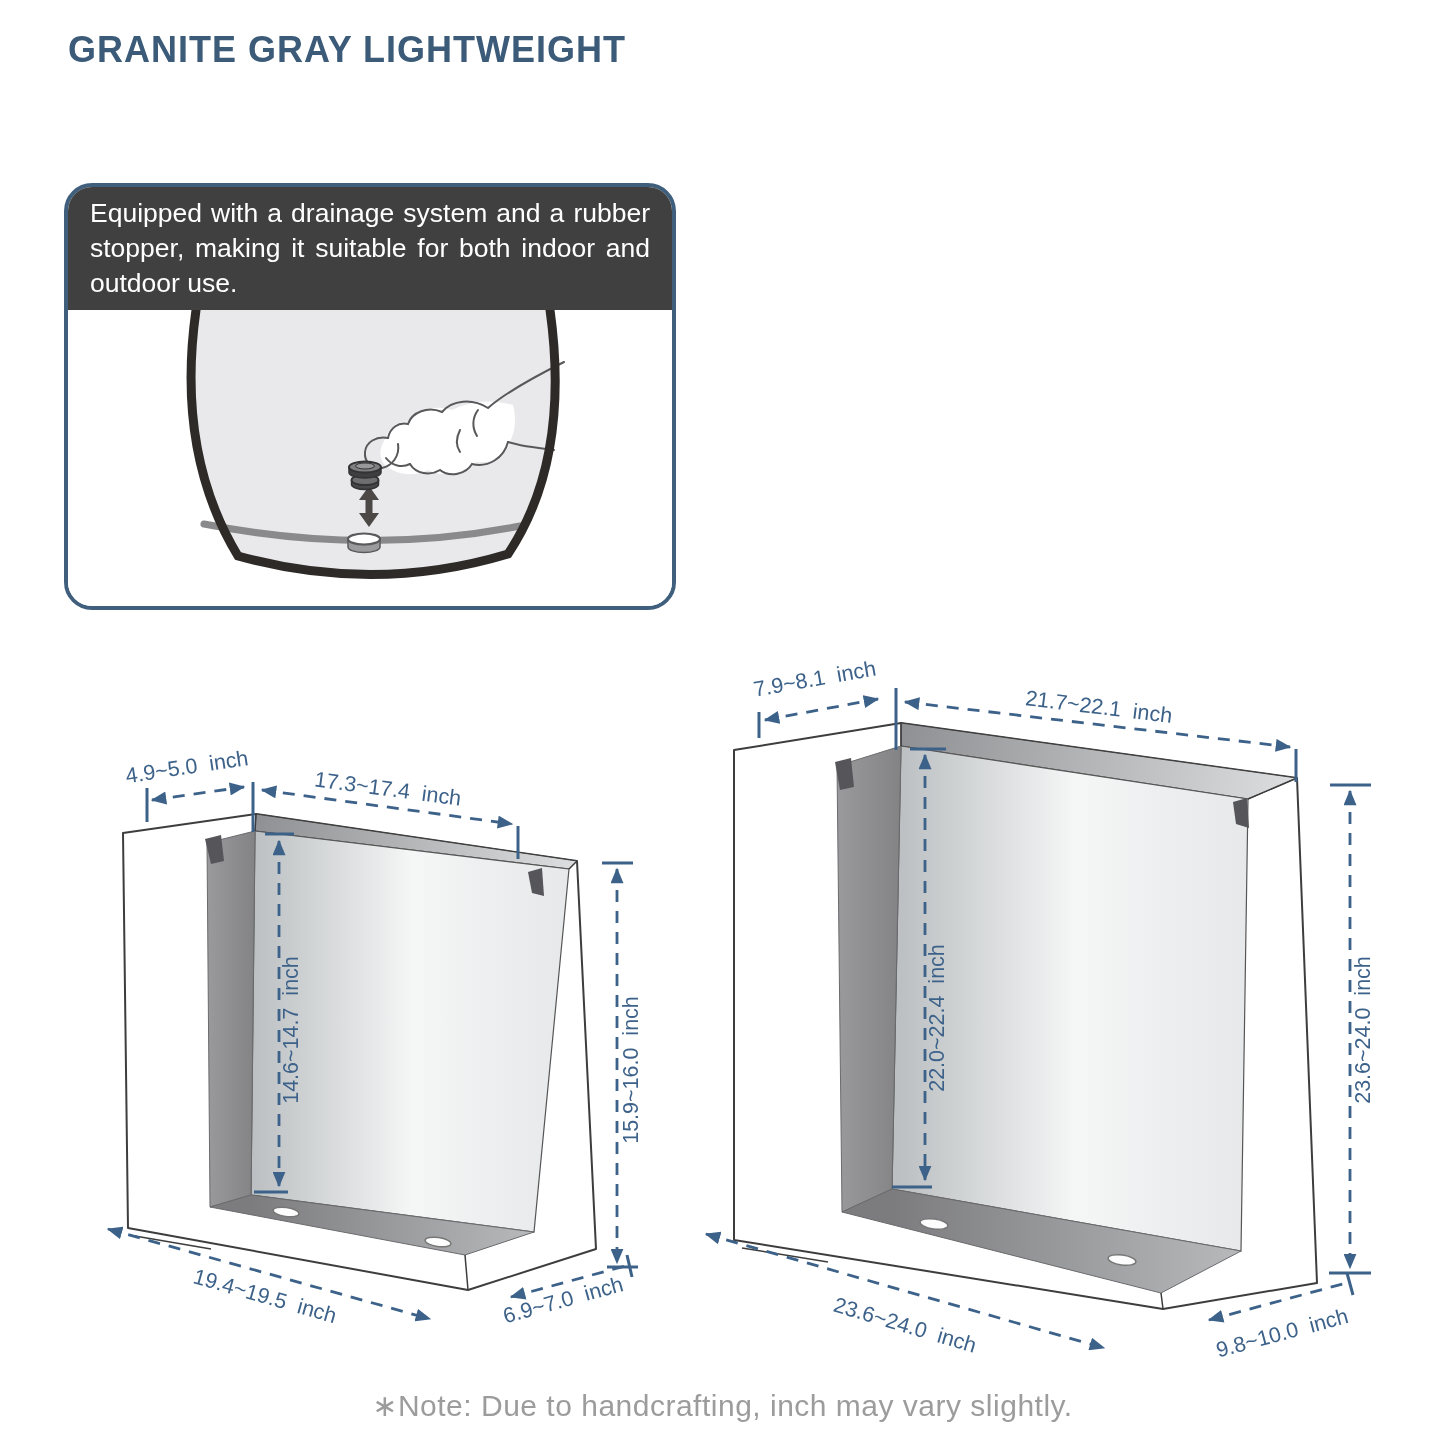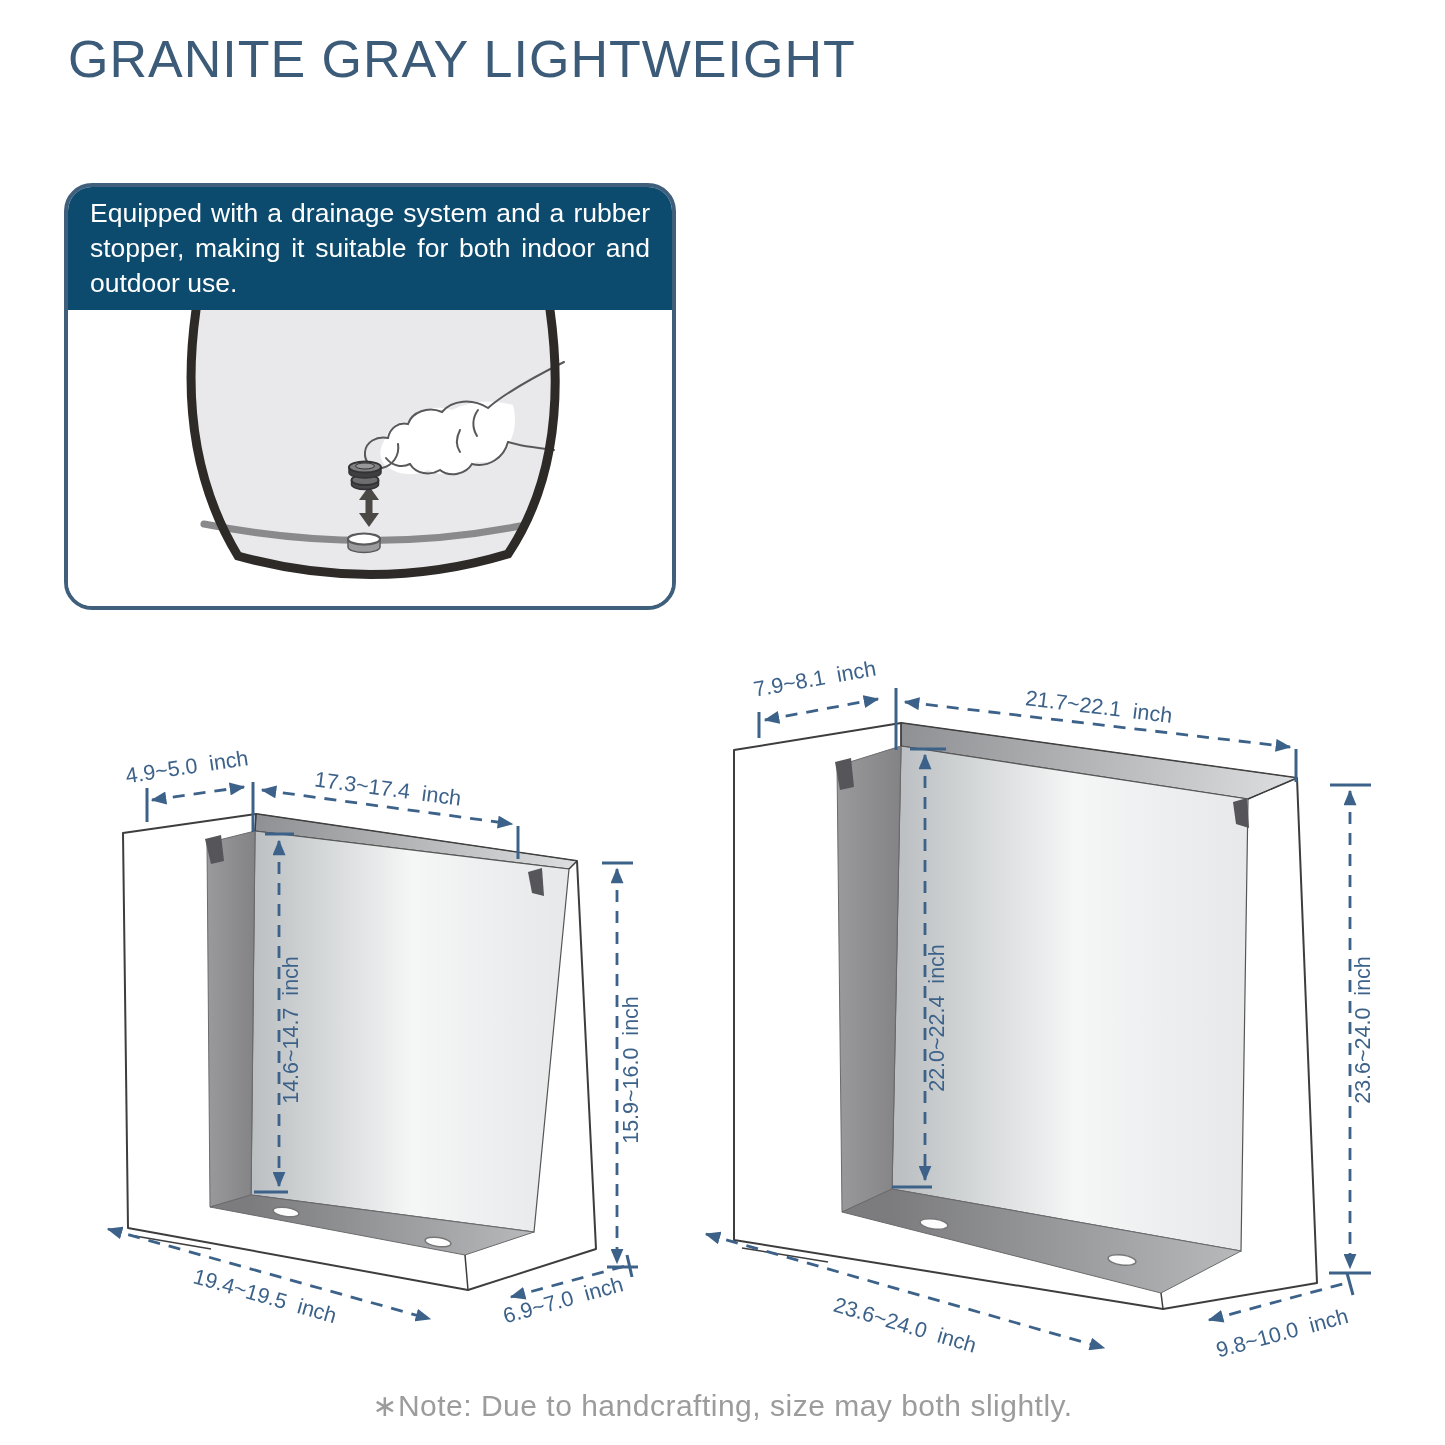--- a/index.html
+++ b/index.html
@@ -1,25 +1,25 @@
 <!DOCTYPE html>
 <html><head>
 <meta charset="utf-8">
 <style>
   html,body{margin:0;padding:0;background:#fff;}
   .canvas{position:relative;width:1445px;height:1445px;background:#ffffff;
           font-family:"Liberation Sans", sans-serif;overflow:hidden;}
   
-  .title{position:absolute;left:68px;top:28px;color:#3b5b79;font-weight:normal;
-         font-size:52px;line-height:1.22;letter-spacing:1px;}
+  .title{position:absolute;left:68px;top:28px;color:#3b5b79;font-weight:bold;
+         font-size:36px;line-height:1.22;letter-spacing:1px;}
   
   .callout{position:absolute;left:64px;top:183px;width:612px;height:427px;
            border:4px solid #3f5f7d;border-radius:28px;display:flex;flex-direction:column;
            overflow:hidden;background:#fff;box-sizing:border-box;}
-  .callout-header{background:#0c4a6e;color:#ffffff;font-size:26.5px;line-height:1.32;
+  .callout-header{background:#404040;color:#ffffff;font-size:26.5px;line-height:1.32;
                   padding:9px 22px 9px 22px;text-align:justify;text-justify:inter-word;}
   .callout-body{flex:1;background:#ffffff;position:relative;}
   .callout-body svg{display:block;width:100%;height:100%;}
   
   .diagram-small{position:absolute;left:85px;top:740px;width:570px;height:600px;}
   .diagram-large{position:absolute;left:690px;top:640px;width:720px;height:720px;}
   svg text.dim{fill:#3d628a;font-size:21.5px;font-family:"Liberation Sans",sans-serif;}
   
   .note{position:absolute;left:0;top:1388px;width:1445px;text-align:center;
         color:#9c9c9c;font-size:30px;letter-spacing:0.5px;}
@@ -192,15 +192,15 @@
     <g>
       <text class="dim" x="126" y="46" text-anchor="middle" transform="rotate(-10 126 46)">7.9~8.1&nbsp;&nbsp;inch</text>
       <text class="dim" x="408" y="74" text-anchor="middle" transform="rotate(7 408 74)">21.7~22.1&nbsp;&nbsp;inch</text>
       <text class="dim" x="254" y="378" text-anchor="middle" transform="rotate(-90 254 378)">22.0~22.4&nbsp;&nbsp;inch</text>
       <text class="dim" x="680" y="390" text-anchor="middle" transform="rotate(-90 680 390)">23.6~24.0&nbsp;&nbsp;inch</text>
       <text class="dim" x="213" y="692" text-anchor="middle" transform="rotate(16.5 213 692)">23.6~24.0&nbsp;&nbsp;inch</text>
       <text class="dim" x="594" y="700" text-anchor="middle" transform="rotate(-15 594 700)">9.8~10.0&nbsp;&nbsp;inch</text>
     </g>
   </svg>
 
-  <div class="note">∗Note: Due to handcrafting, size may both slightly.</div>
+  <div class="note">∗Note: Due to handcrafting, inch may vary slightly.</div>
 
 </div>
 
 </body></html>

